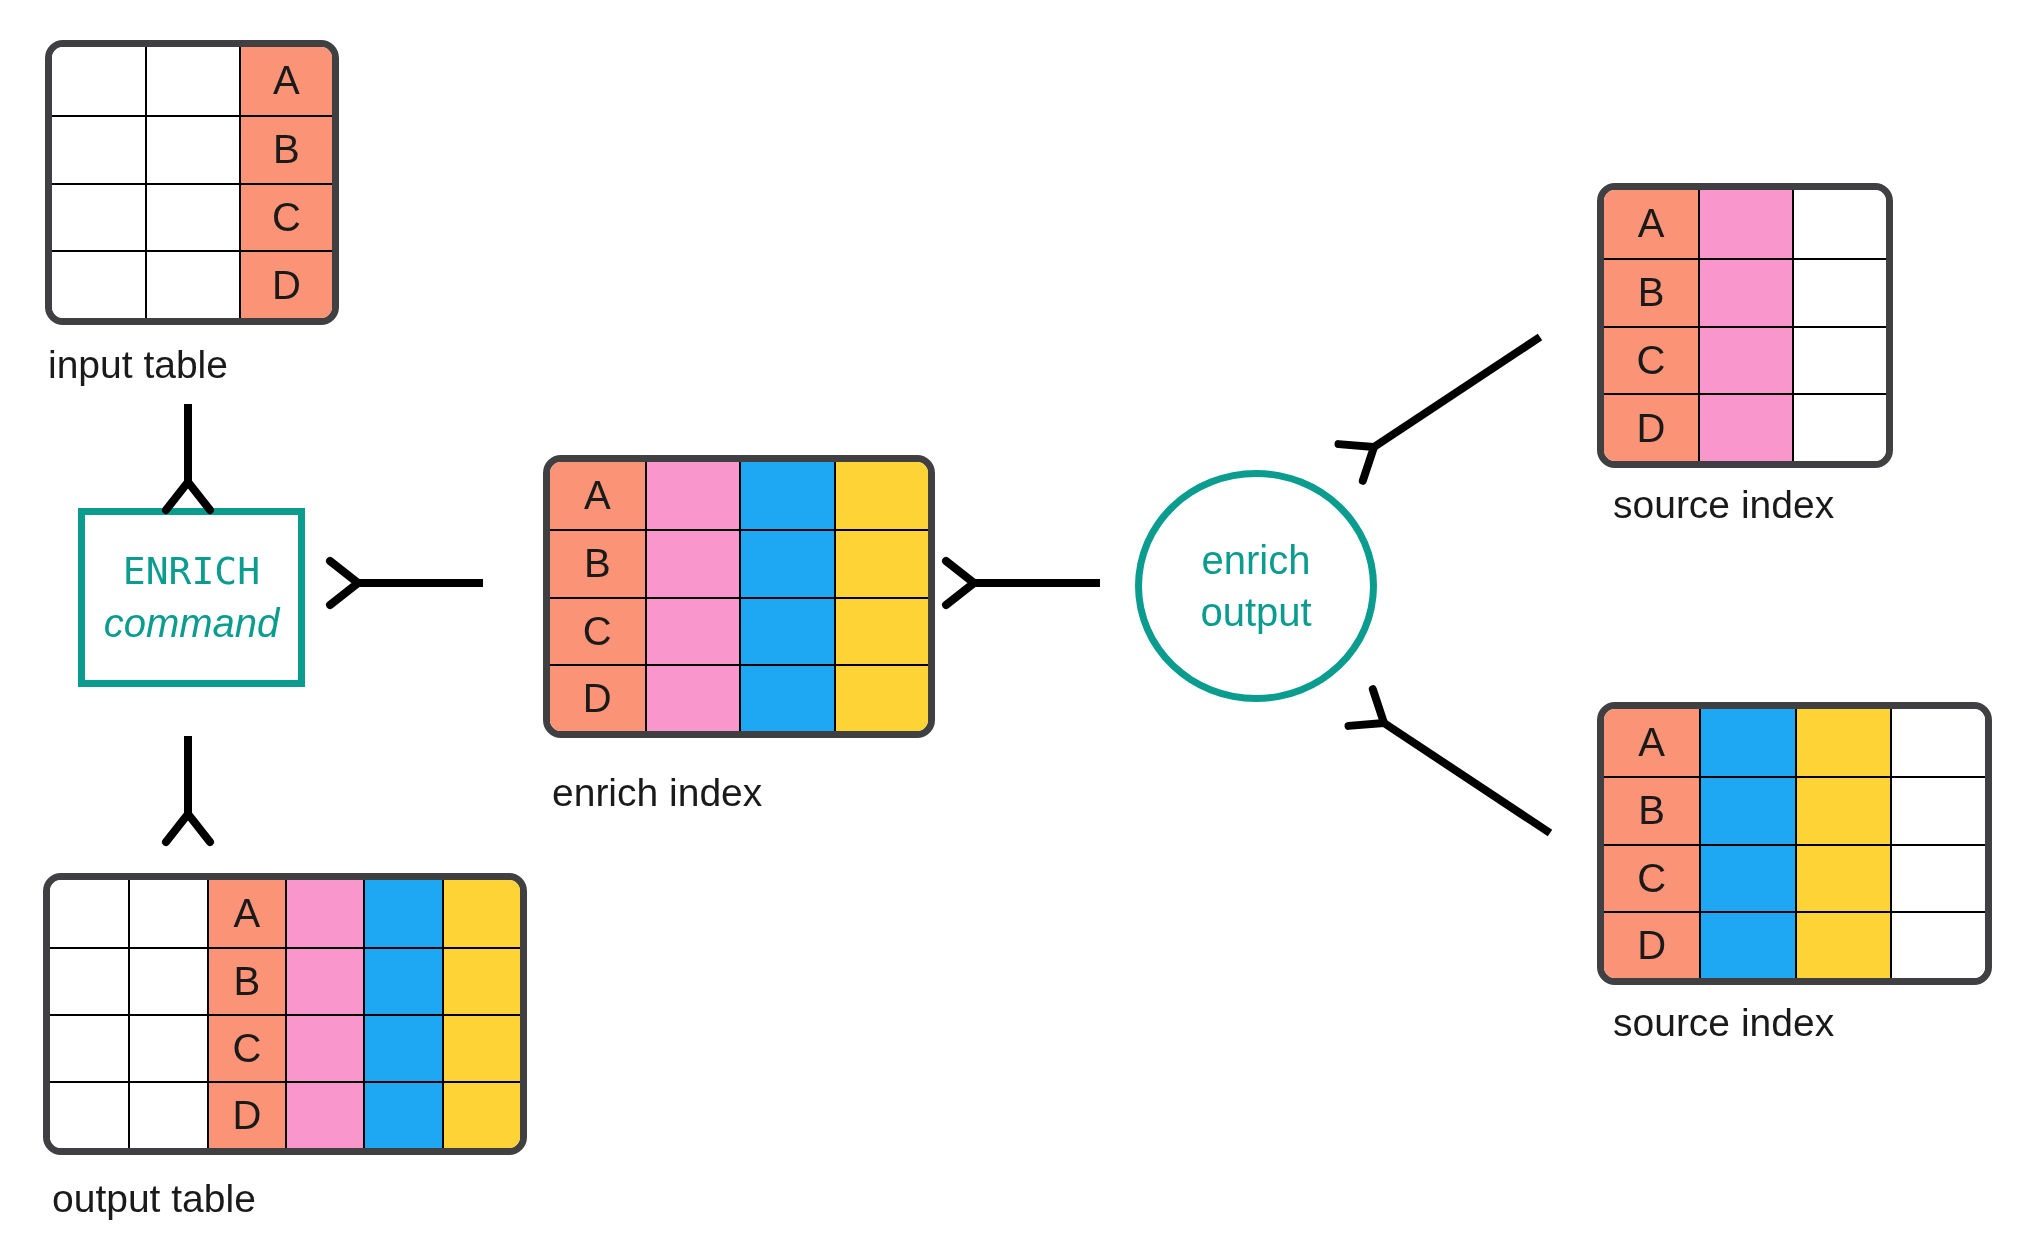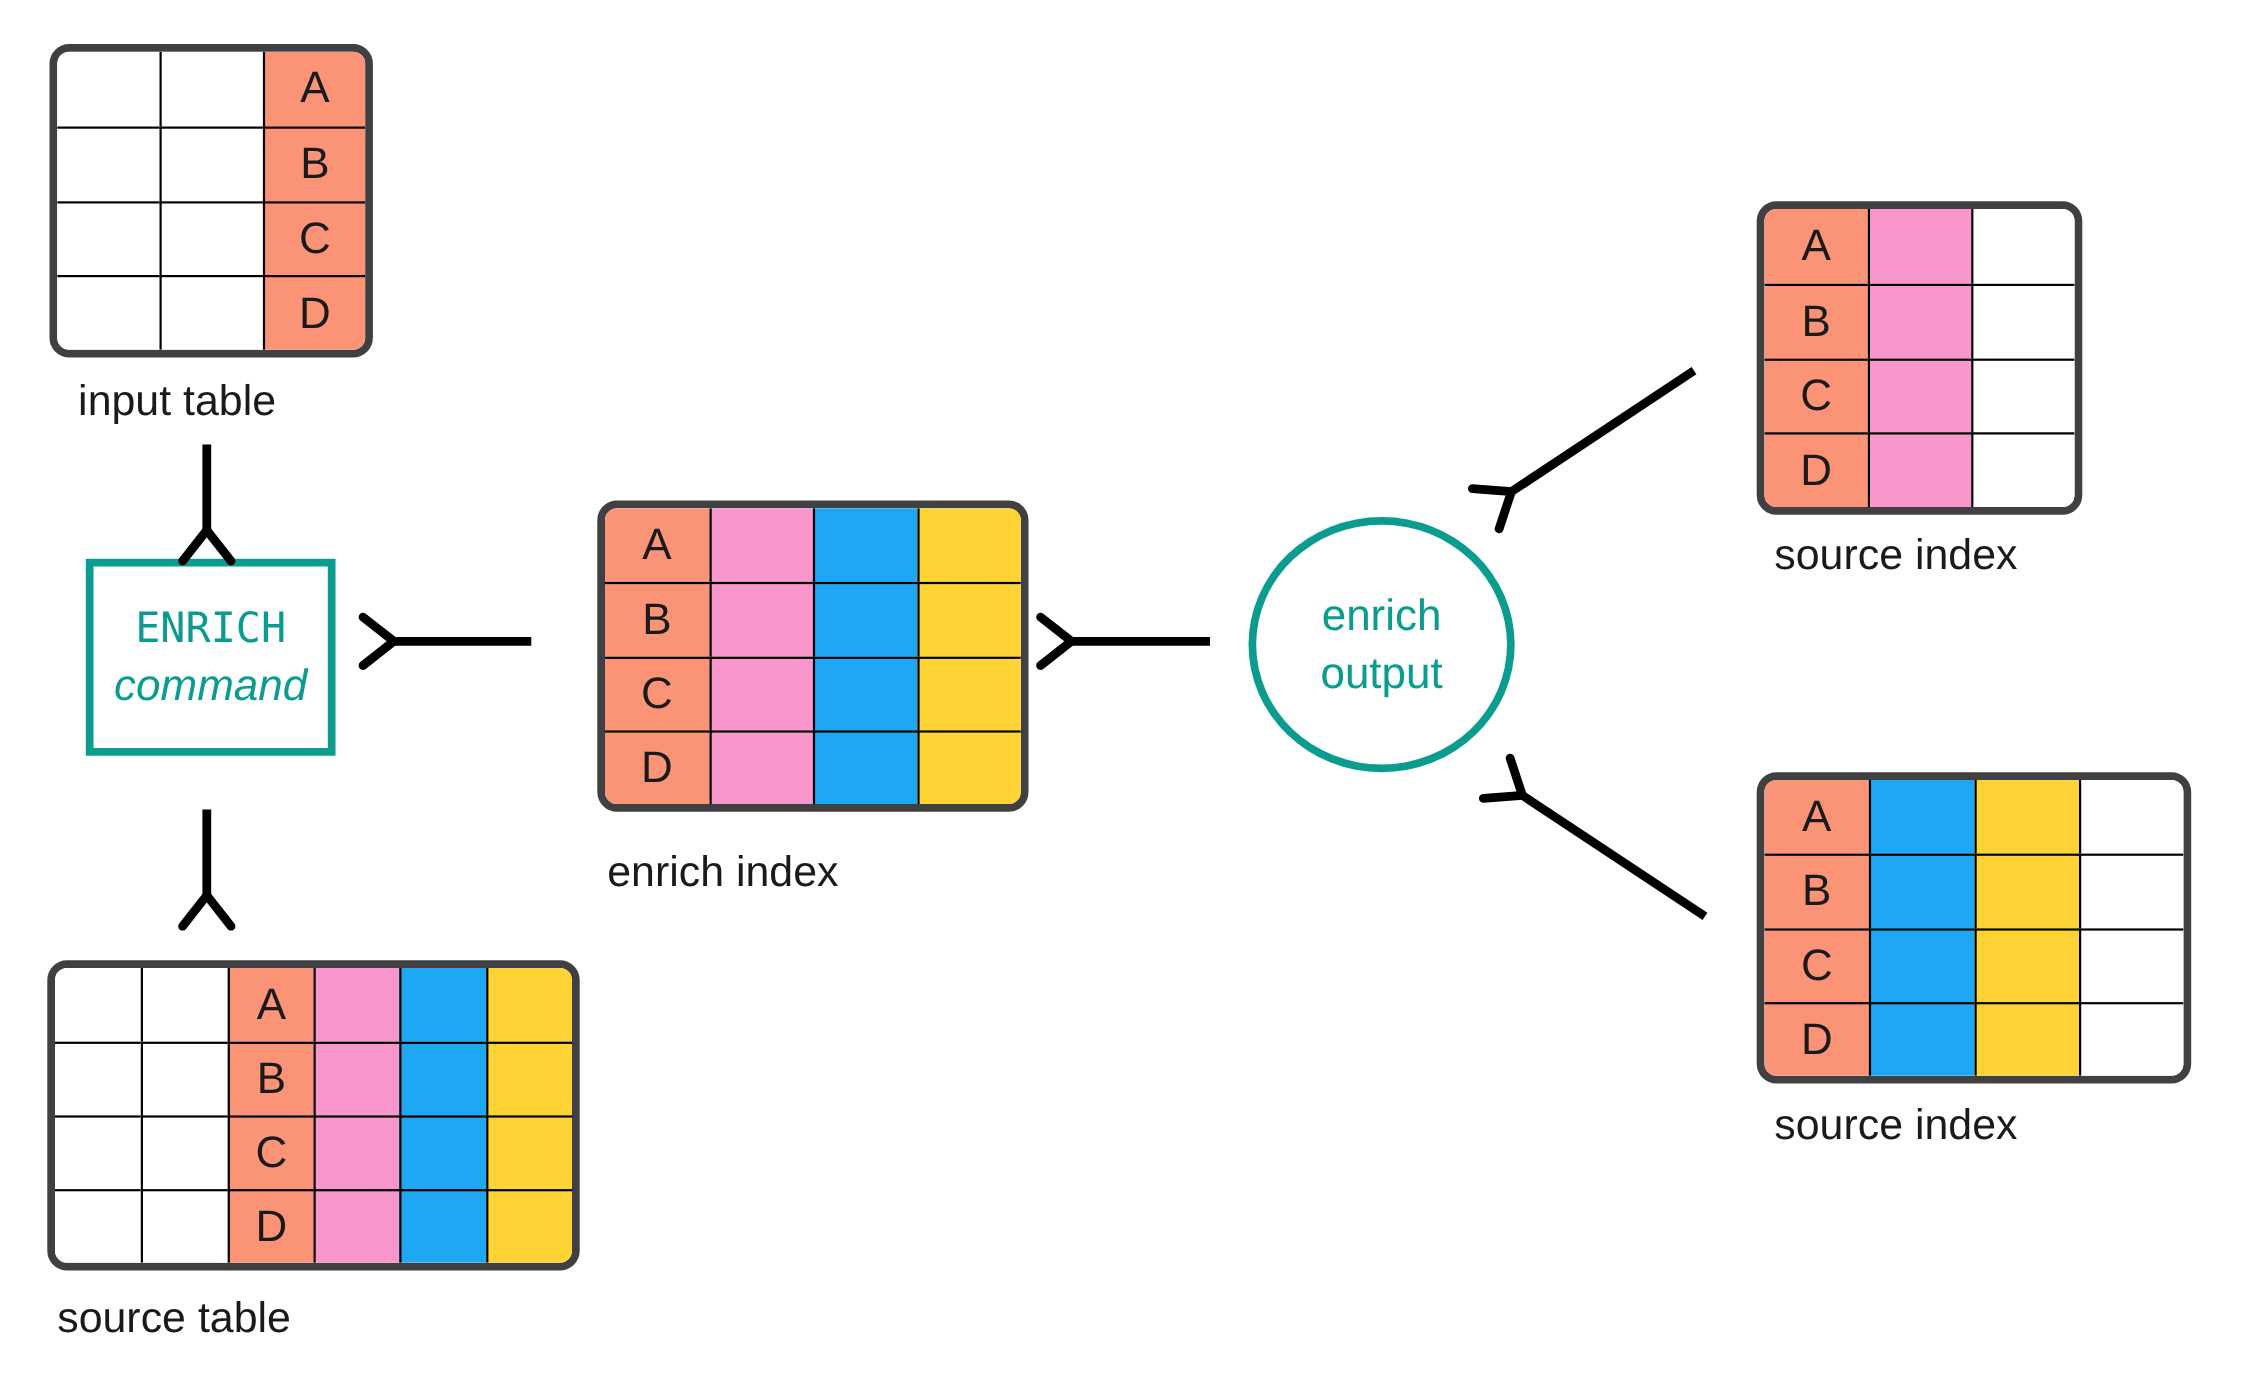--- a/index.html
+++ b/index.html
@@ -45,21 +45,21 @@
   #t-output        { left: 43px;   top: 873px; width: 484px; height: 282px; }
 
   
   .tlabel {
     position: absolute;
     font-size: 39px;
     color: var(--ink);
     white-space: nowrap;
     line-height: 1.1;
   }
-  #lbl-input         { left: 71px;   top: 344px; }
+  #lbl-input         { left: 48px;   top: 344px; }
   #lbl-enrich-index  { left: 552px;  top: 772px; }
   #lbl-source-top    { left: 1613px; top: 484px; }
   #lbl-source-bottom { left: 1613px; top: 1002px; }
   #lbl-output        { left: 52px;   top: 1178px; }
 
   
   .enrich-box {
     position: absolute;
     left: 78px; top: 508px;
     width: 227px; height: 179px;
@@ -213,21 +213,21 @@
       <div class="cell cell-key bt bl">D</div>
       <div class="cell cell-pink bt bl"></div>
       <div class="cell cell-blue bt bl"></div>
       <div class="cell cell-yellow bt bl"></div>
     </div>
 
   <div class="tlabel" id="lbl-input">input table</div>
   <div class="tlabel" id="lbl-enrich-index">enrich index</div>
   <div class="tlabel" id="lbl-source-top">source index</div>
   <div class="tlabel" id="lbl-source-bottom">source index</div>
-  <div class="tlabel" id="lbl-output">source table</div>
+  <div class="tlabel" id="lbl-output">output table</div>
 
   <div class="enrich-box">
     <div class="kw">ENRICH</div>
     <div class="word">command</div>
   </div>
 
   <div class="policy-circle">
     <div>enrich</div>
     <div>output</div>
   </div>

